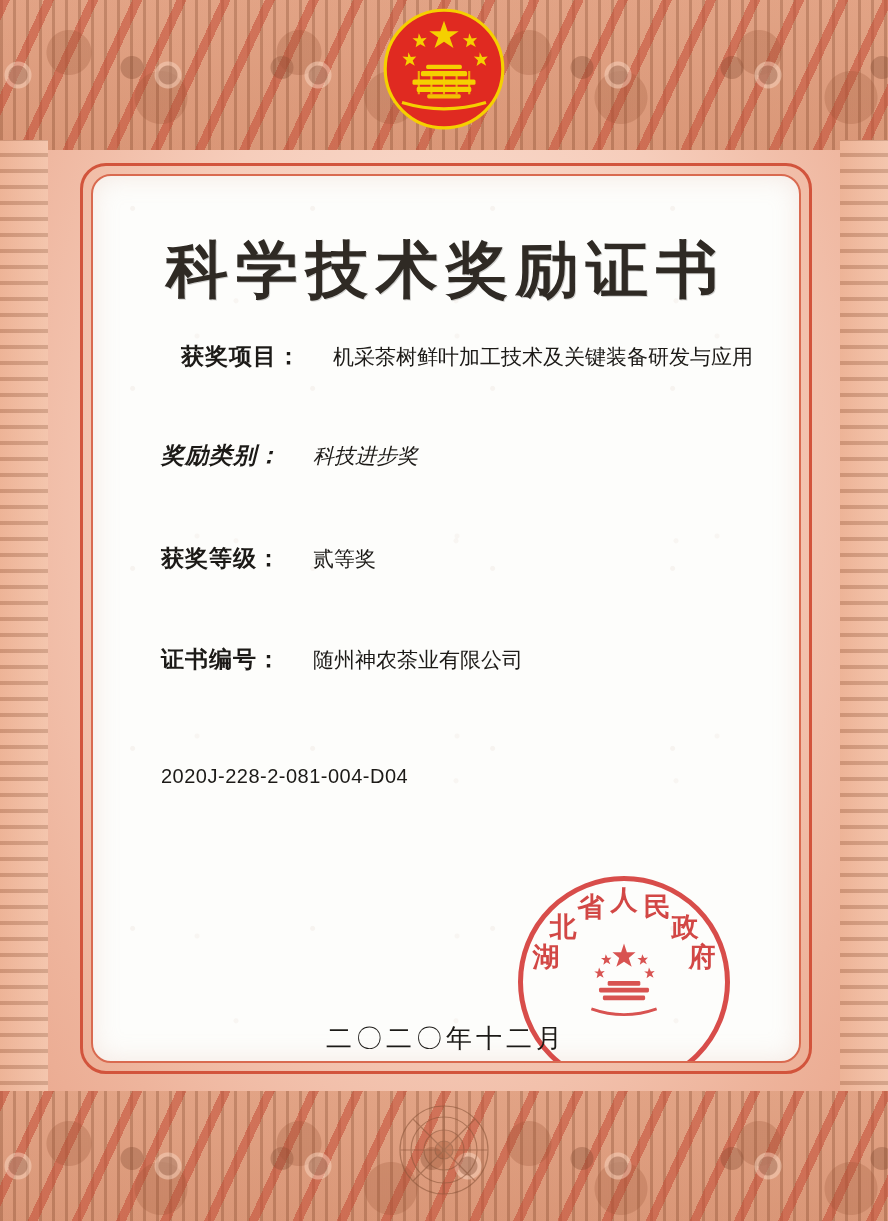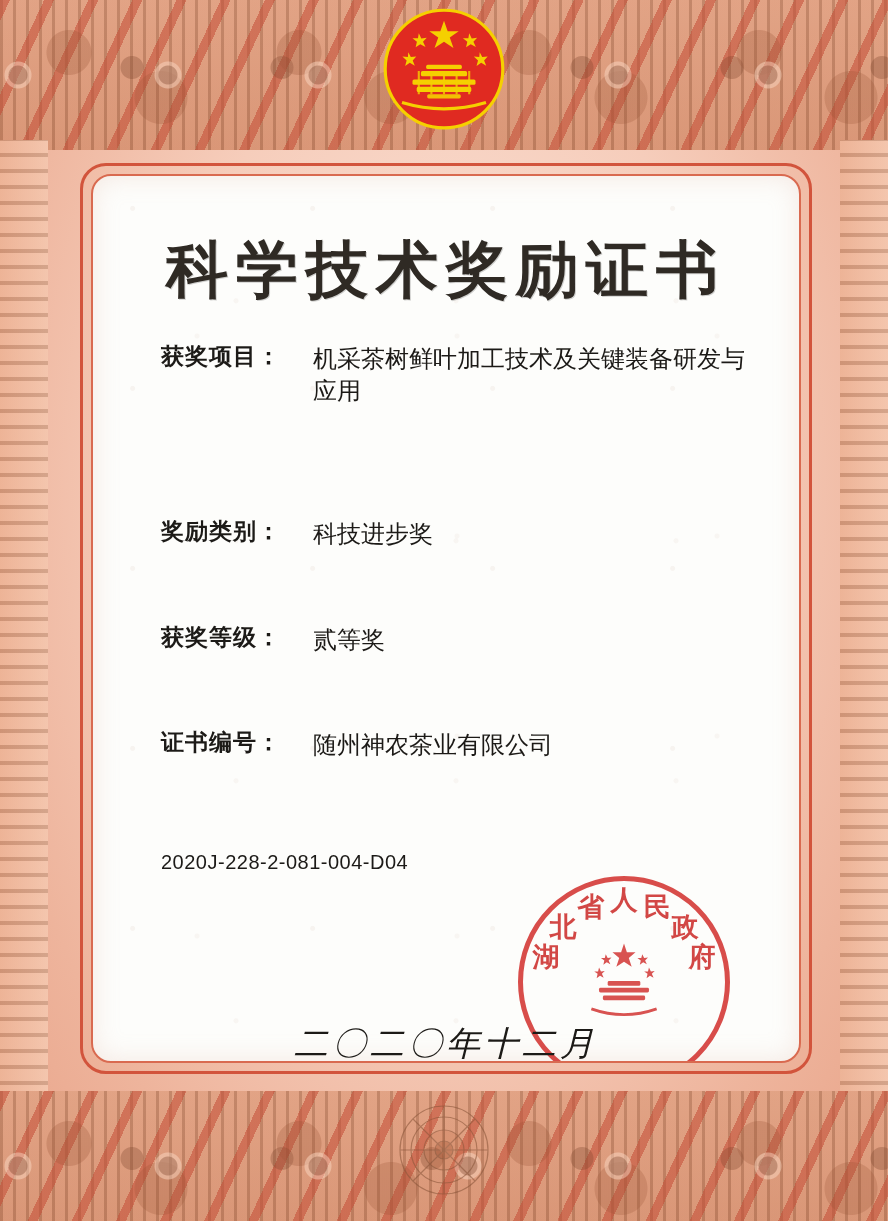--- a/index.html
+++ b/index.html
@@ -141,27 +141,27 @@
     font-family: "DejaVu Serif", serif;
     font-weight: bold;
     font-size: 23px;
     color: #1c1a17;
     letter-spacing: 1px;
     white-space: nowrap;
   }
   .field-value {
     flex: 1 1 auto;
     font-family: "DejaVu Serif", serif;
-    font-size: 24px;
+    font-size: 21px;
     line-height: 1.35;
     color: #1c1a17;
     padding-top: 2px;
   }
-  #field-project { margin-top: 0; }
-  #field-category { margin-top: 108px; }
+  #field-project { margin-top: 0; margin-left: 20px; }
+  #field-category { margin-top: 68px; font-style: italic; }
   #field-grade { margin-top: 72px; }
   #field-unit { margin-top: 70px; }
   #field-number { margin-top: 86px; }
   #field-number .field-value {
     font-family: "Liberation Sans", sans-serif;
     font-size: 20px;
     letter-spacing: 0.5px;
   }
 
   
@@ -204,24 +204,23 @@
   }
 
   
   .cert-date {
     position: absolute;
     left: 0;
     right: 0;
     top: 845px;
     text-align: center;
     font-family: "DejaVu Serif", serif;
-    font-size: 34px;
+    font-size: 26px;
     letter-spacing: 4px;
     color: #1c1a17;
-    font-style: italic;
   }
 
   
   .rosette {
     position: absolute;
     left: 50%;
     bottom: 16px;
     transform: translateX(-50%);
     width: 120px;
     height: 110px;

